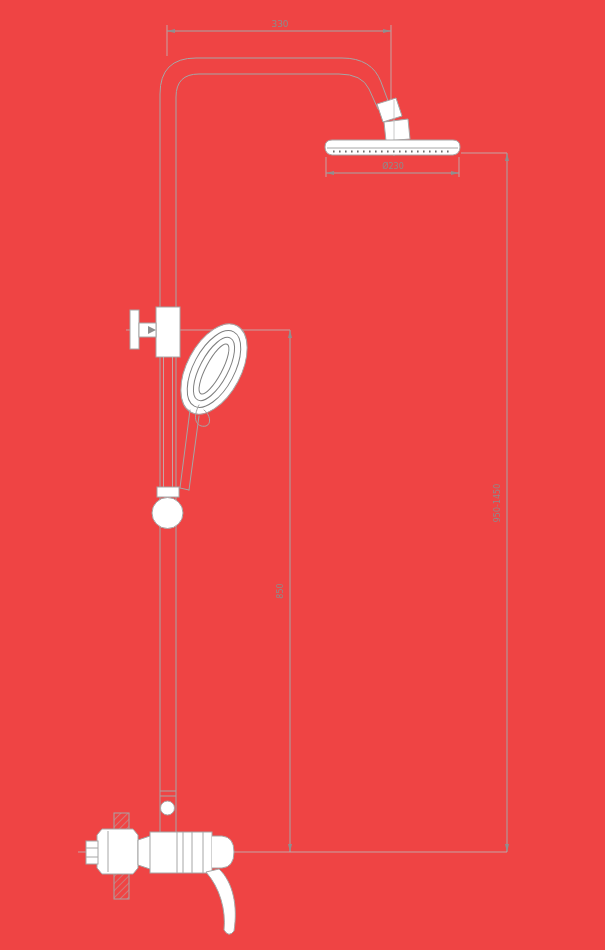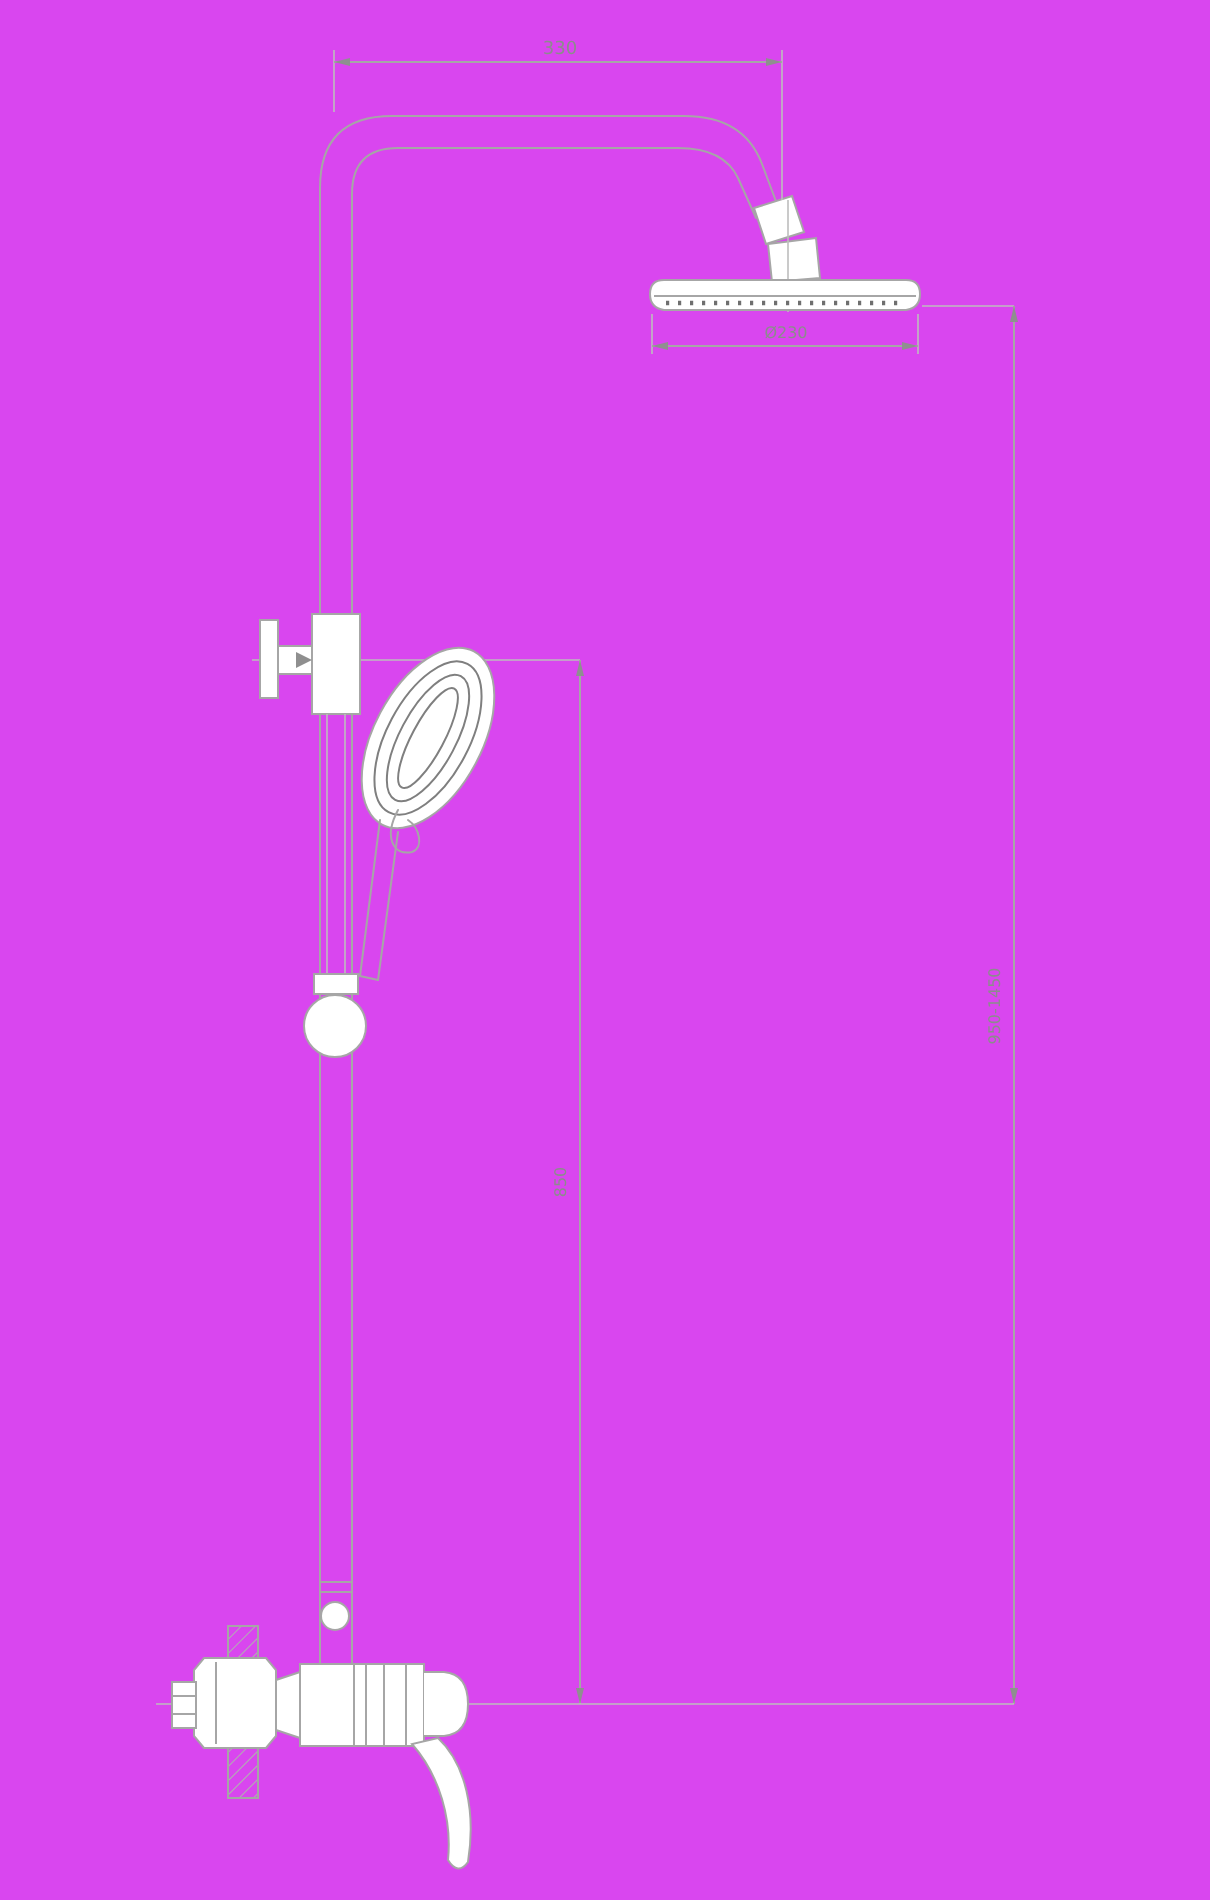--- a/index.html
+++ b/index.html
@@ -1,19 +1,19 @@
 <!DOCTYPE html>
 <html><head>
 <meta charset="utf-8">
 <style>
   html,body{margin:0;padding:0;background:#ffffff;}
   .canvas{
     position:relative;
     width:605px;height:950px;
-    background:#d946ef;
+    background:#ef4444;
     font-family:"DejaVu Sans", sans-serif;
     overflow:hidden;
   }
   svg{display:block;}
   .ln{stroke:#a6a6a6;stroke-width:1;fill:none;stroke-linecap:round;}
   .lnsq{stroke:#a6a6a6;stroke-width:1;fill:none;}
   .lnw{stroke:#a6a6a6;stroke-width:1;fill:#ffffff;}
   .thin{stroke:#bdbdbd;stroke-width:0.8;fill:none;}
   .dark{stroke:#7f7f7f;}
   .arr{fill:#8f8f8f;stroke:none;}

